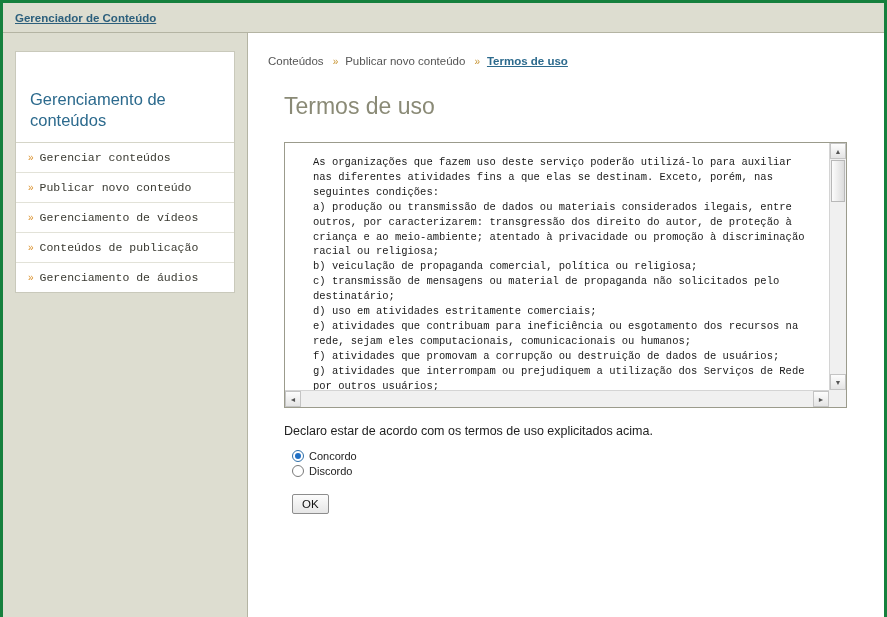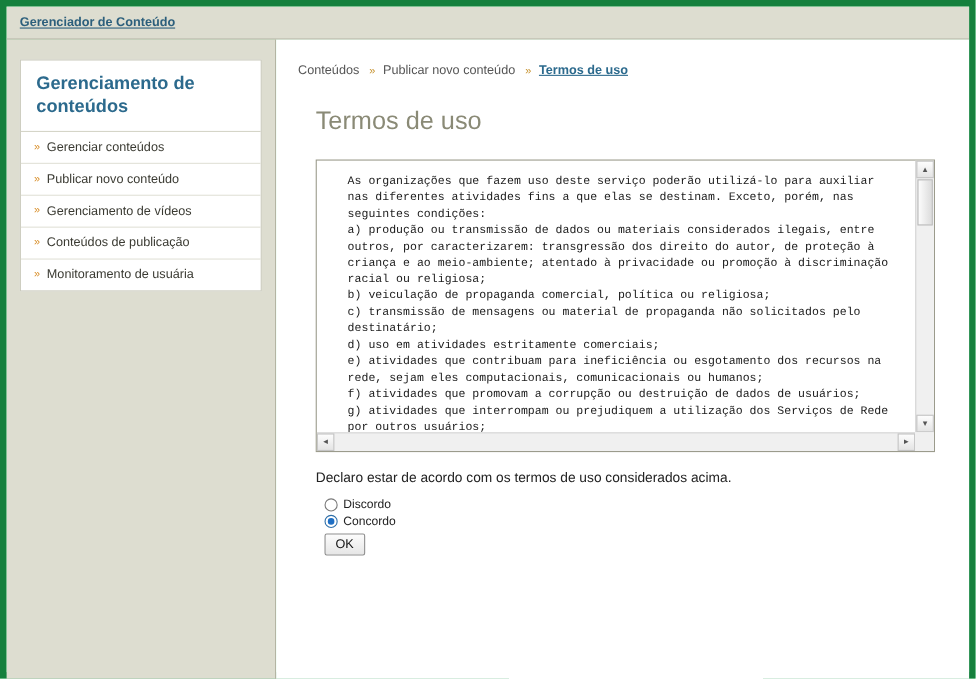--- a/index.html
+++ b/index.html
@@ -14,22 +14,22 @@
     font-size: 12px;
     color: #333;
     overflow: hidden;
   }
 
   #app {
     position: relative;
     width: 887px;
     height: 617px;
     box-sizing: border-box;
-    border: 6px solid #15803d;
-    background: #86efac;
+    border: 3px solid #15803d;
+    background: #eab308;
   }
 
   
   .topbar {
     height: 30px;
     background: #ddddd0;
     border-bottom: 1px solid #b4b4a3;
     display: flex;
     align-items: center;
     padding: 0 12px;
@@ -62,42 +62,44 @@
     background: #ffffff;
     border: 1px solid #c9c9bb;
     box-sizing: border-box;
   }
   .menu-head {
     padding: 11px 14px 12px 14px;
     border-bottom: 1px solid #d5d5c8;
   }
   .menu-head-title {
     font-size: 16.5px;
-    font-weight: bold;
+    font-weight: normal;
     color: #2c6a8d;
     line-height: 1.25;
+    margin-top: 26px;
   }
   .menu-item {
     display: flex;
     align-items: center;
     gap: 8px;
     padding: 8px 10px 8px 12px;
     border-bottom: 1px solid #e2e2d8;
     cursor: pointer;
   }
   .menu-item:last-child { border-bottom: none; }
   .menu-item .arrow {
     color: #d98f2a;
     font-size: 10px;
     letter-spacing: -2px;
     line-height: 1;
   }
   .menu-item .label {
     font-size: 11.5px;
     color: #3a3a32;
+    font-family: Liberation Mono, monospace;
   }
 
   
   .main {
     flex: 1;
     background: #ffffff;
     box-sizing: border-box;
     padding: 0;
     position: relative;
   }
@@ -244,21 +246,21 @@
     left: 2px; top: 2px;
     width: 6px; height: 6px;
     border-radius: 50%;
     background: #1f6fc4;
   }
   .radio-label {
     font-size: 11px;
     color: #222;
   }
   .ok-btn {
-    margin: 2px 0 0 44px;
+    margin: 14px 0 0 44px;
     min-width: 33px;
     padding: 3px 9px;
     font-family: "Liberation Sans", sans-serif;
     font-size: 11.5px;
     background: linear-gradient(#fcfcfc, #e6e6e6);
     border: 1px solid #8d8d8d;
     border-radius: 2px;
     cursor: pointer;
     color: #111;
   }
@@ -291,21 +293,21 @@
         <div class="menu-item">
           <span class="arrow">»</span>
           <span class="label">Gerenciamento de vídeos</span>
         </div>
         <div class="menu-item">
           <span class="arrow">»</span>
           <span class="label">Conteúdos de publicação</span>
         </div>
         <div class="menu-item">
           <span class="arrow">»</span>
-          <span class="label">Monitoramento de usuária</span>
+          <span class="label">Gerenciamento de áudios</span>
         </div>
       </div>
     </div>
 
     <div class="main">
 
       <div class="breadcrumb">
         <span class="crumb">Conteúdos</span>
         <span class="crumb-sep">»</span>
         <span class="crumb">Publicar novo conteúdo</span>
@@ -337,30 +339,30 @@
         </div>
 
         <div class="sb-h">
           <div class="sb-btn left">◄</div>
           <div class="sb-btn right">►</div>
         </div>
 
         <div class="sb-corner"></div>
       </div>
 
-      <div class="declaration">Declaro estar de acordo com os termos de uso considerados acima.</div>
+      <div class="declaration">Declaro estar de acordo com os termos de uso explicitados acima.</div>
 
       <div class="radio-group">
+        <div class="radio-row">
+          <span class="radio checked"></span>
+          <span class="radio-label">Concordo</span>
+        </div>
         <div class="radio-row">
           <span class="radio"></span>
           <span class="radio-label">Discordo</span>
         </div>
-        <div class="radio-row">
-          <span class="radio checked"></span>
-          <span class="radio-label">Concordo</span>
-        </div>
       </div>
 
       <button class="ok-btn">OK</button>
 
     </div>
   </div>
 </div>
 
 </body></html>

